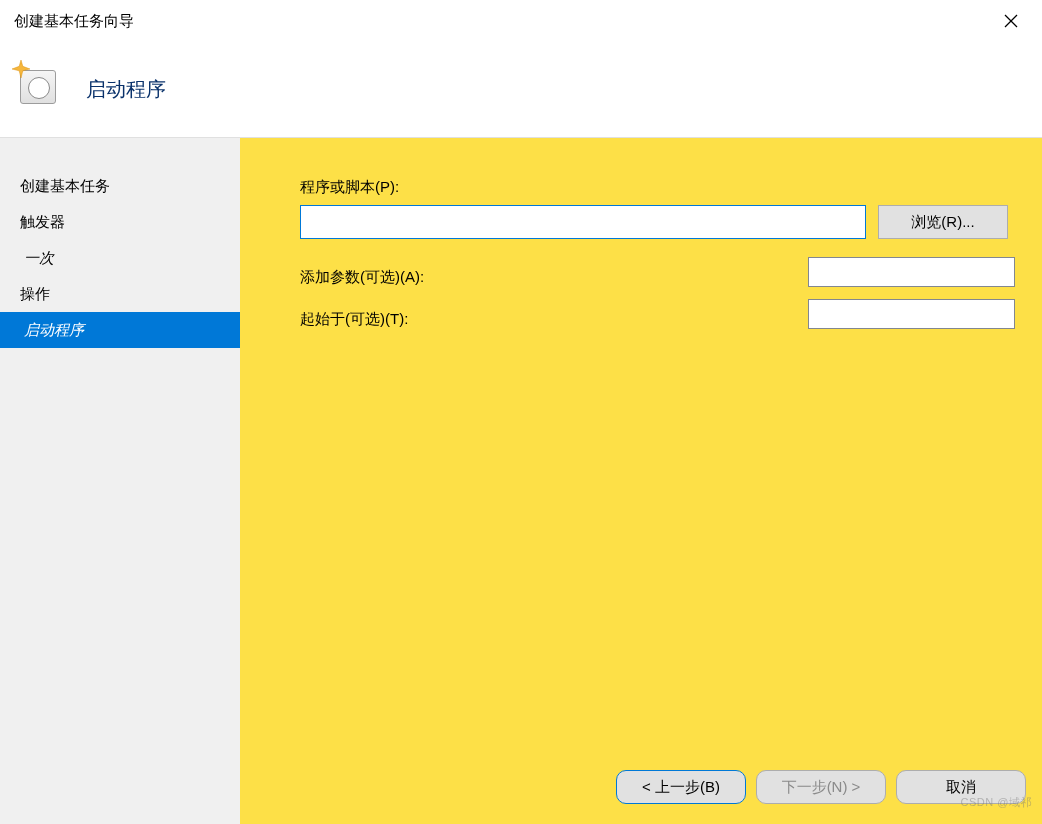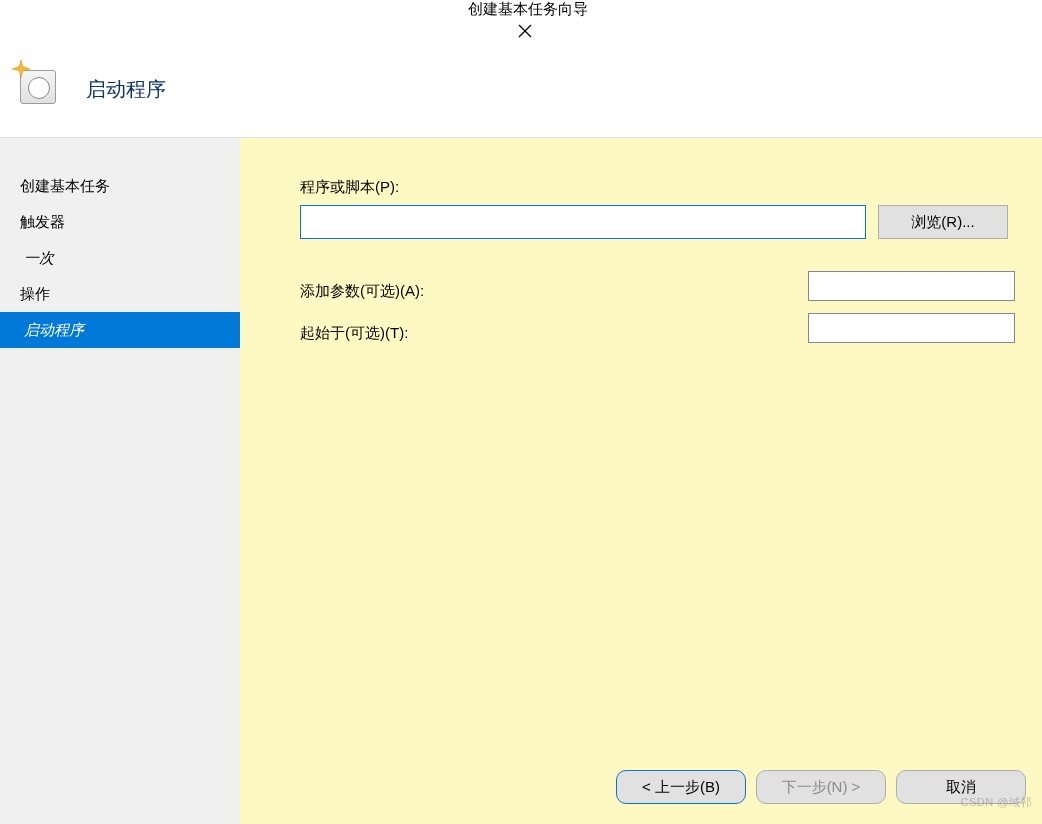--- a/index.html
+++ b/index.html
@@ -12,21 +12,20 @@
       overflow: hidden;
       color: #000;
     }
     .titlebar {
       height: 42px;
       display: flex;
       align-items: center;
       justify-content: space-between;
       padding: 0 0 0 14px;
       background: #fff;
-      flex-direction: column;
     }
     .titlebar-title { font-size: 15px; }
     .titlebar-close {
       width: 50px;
       height: 36px;
       display: flex;
       align-items: center;
       justify-content: center;
       margin-right: 6px;
       cursor: default;
@@ -83,27 +82,27 @@
       font-size: 15px;
       cursor: default;
     }
     .side-item.sub { padding-left: 24px; font-style: italic; }
     .side-item.selected {
       background: #0078d7;
       color: #fff;
     }
     .content {
       flex:1;
-      background:#fef9c3;
+      background:#fde047;
       padding: 40px 16px 0 60px;
       position: relative;
     }
     .form-row-top { margin-bottom: 6px; }
     .label-line { font-size: 15px; margin-bottom: 8px; display:block; }
-    .script-row { display:flex; align-items:center; gap:12px; margin-bottom:32px; }
+    .script-row { display:flex; align-items:center; gap:12px; margin-bottom:18px; }
     .input-main {
       width: 566px; height: 34px;
       border: 1px solid #0078d7;
       background:#fff;
       padding: 4px 6px;
       font-size:15px;
       outline:none;
     }
     .btn {
       background: #e1e1e1;

